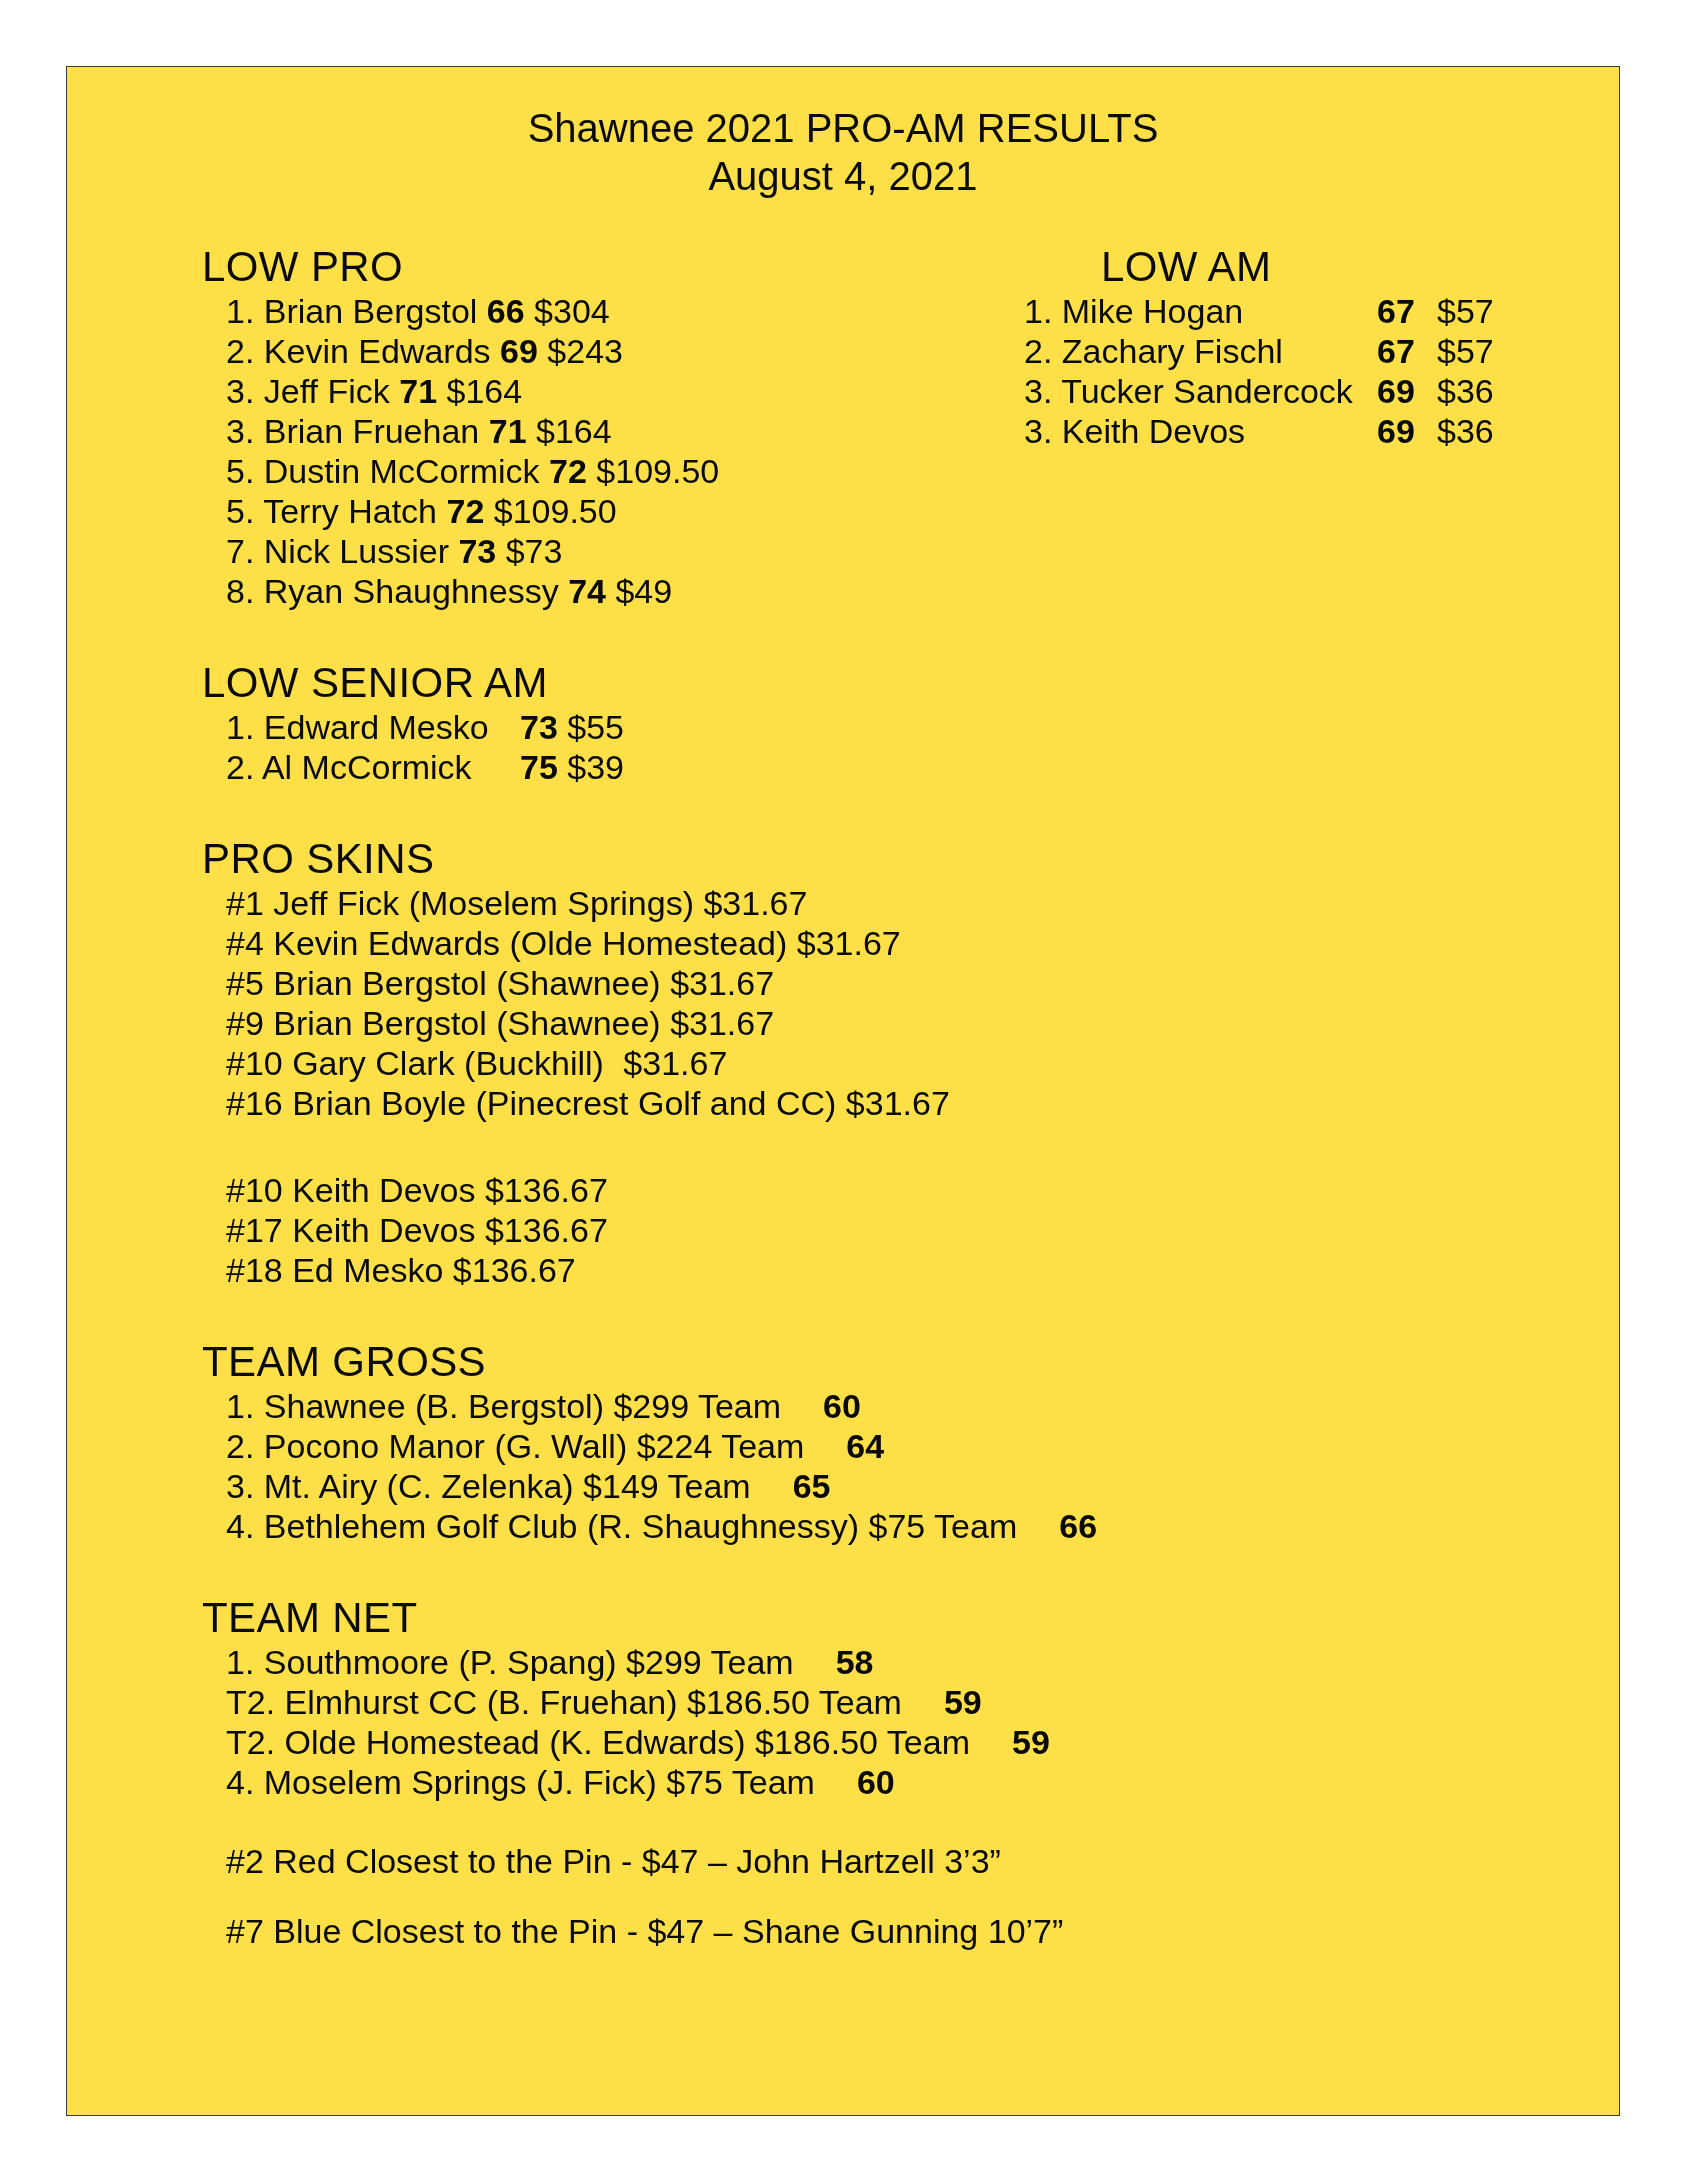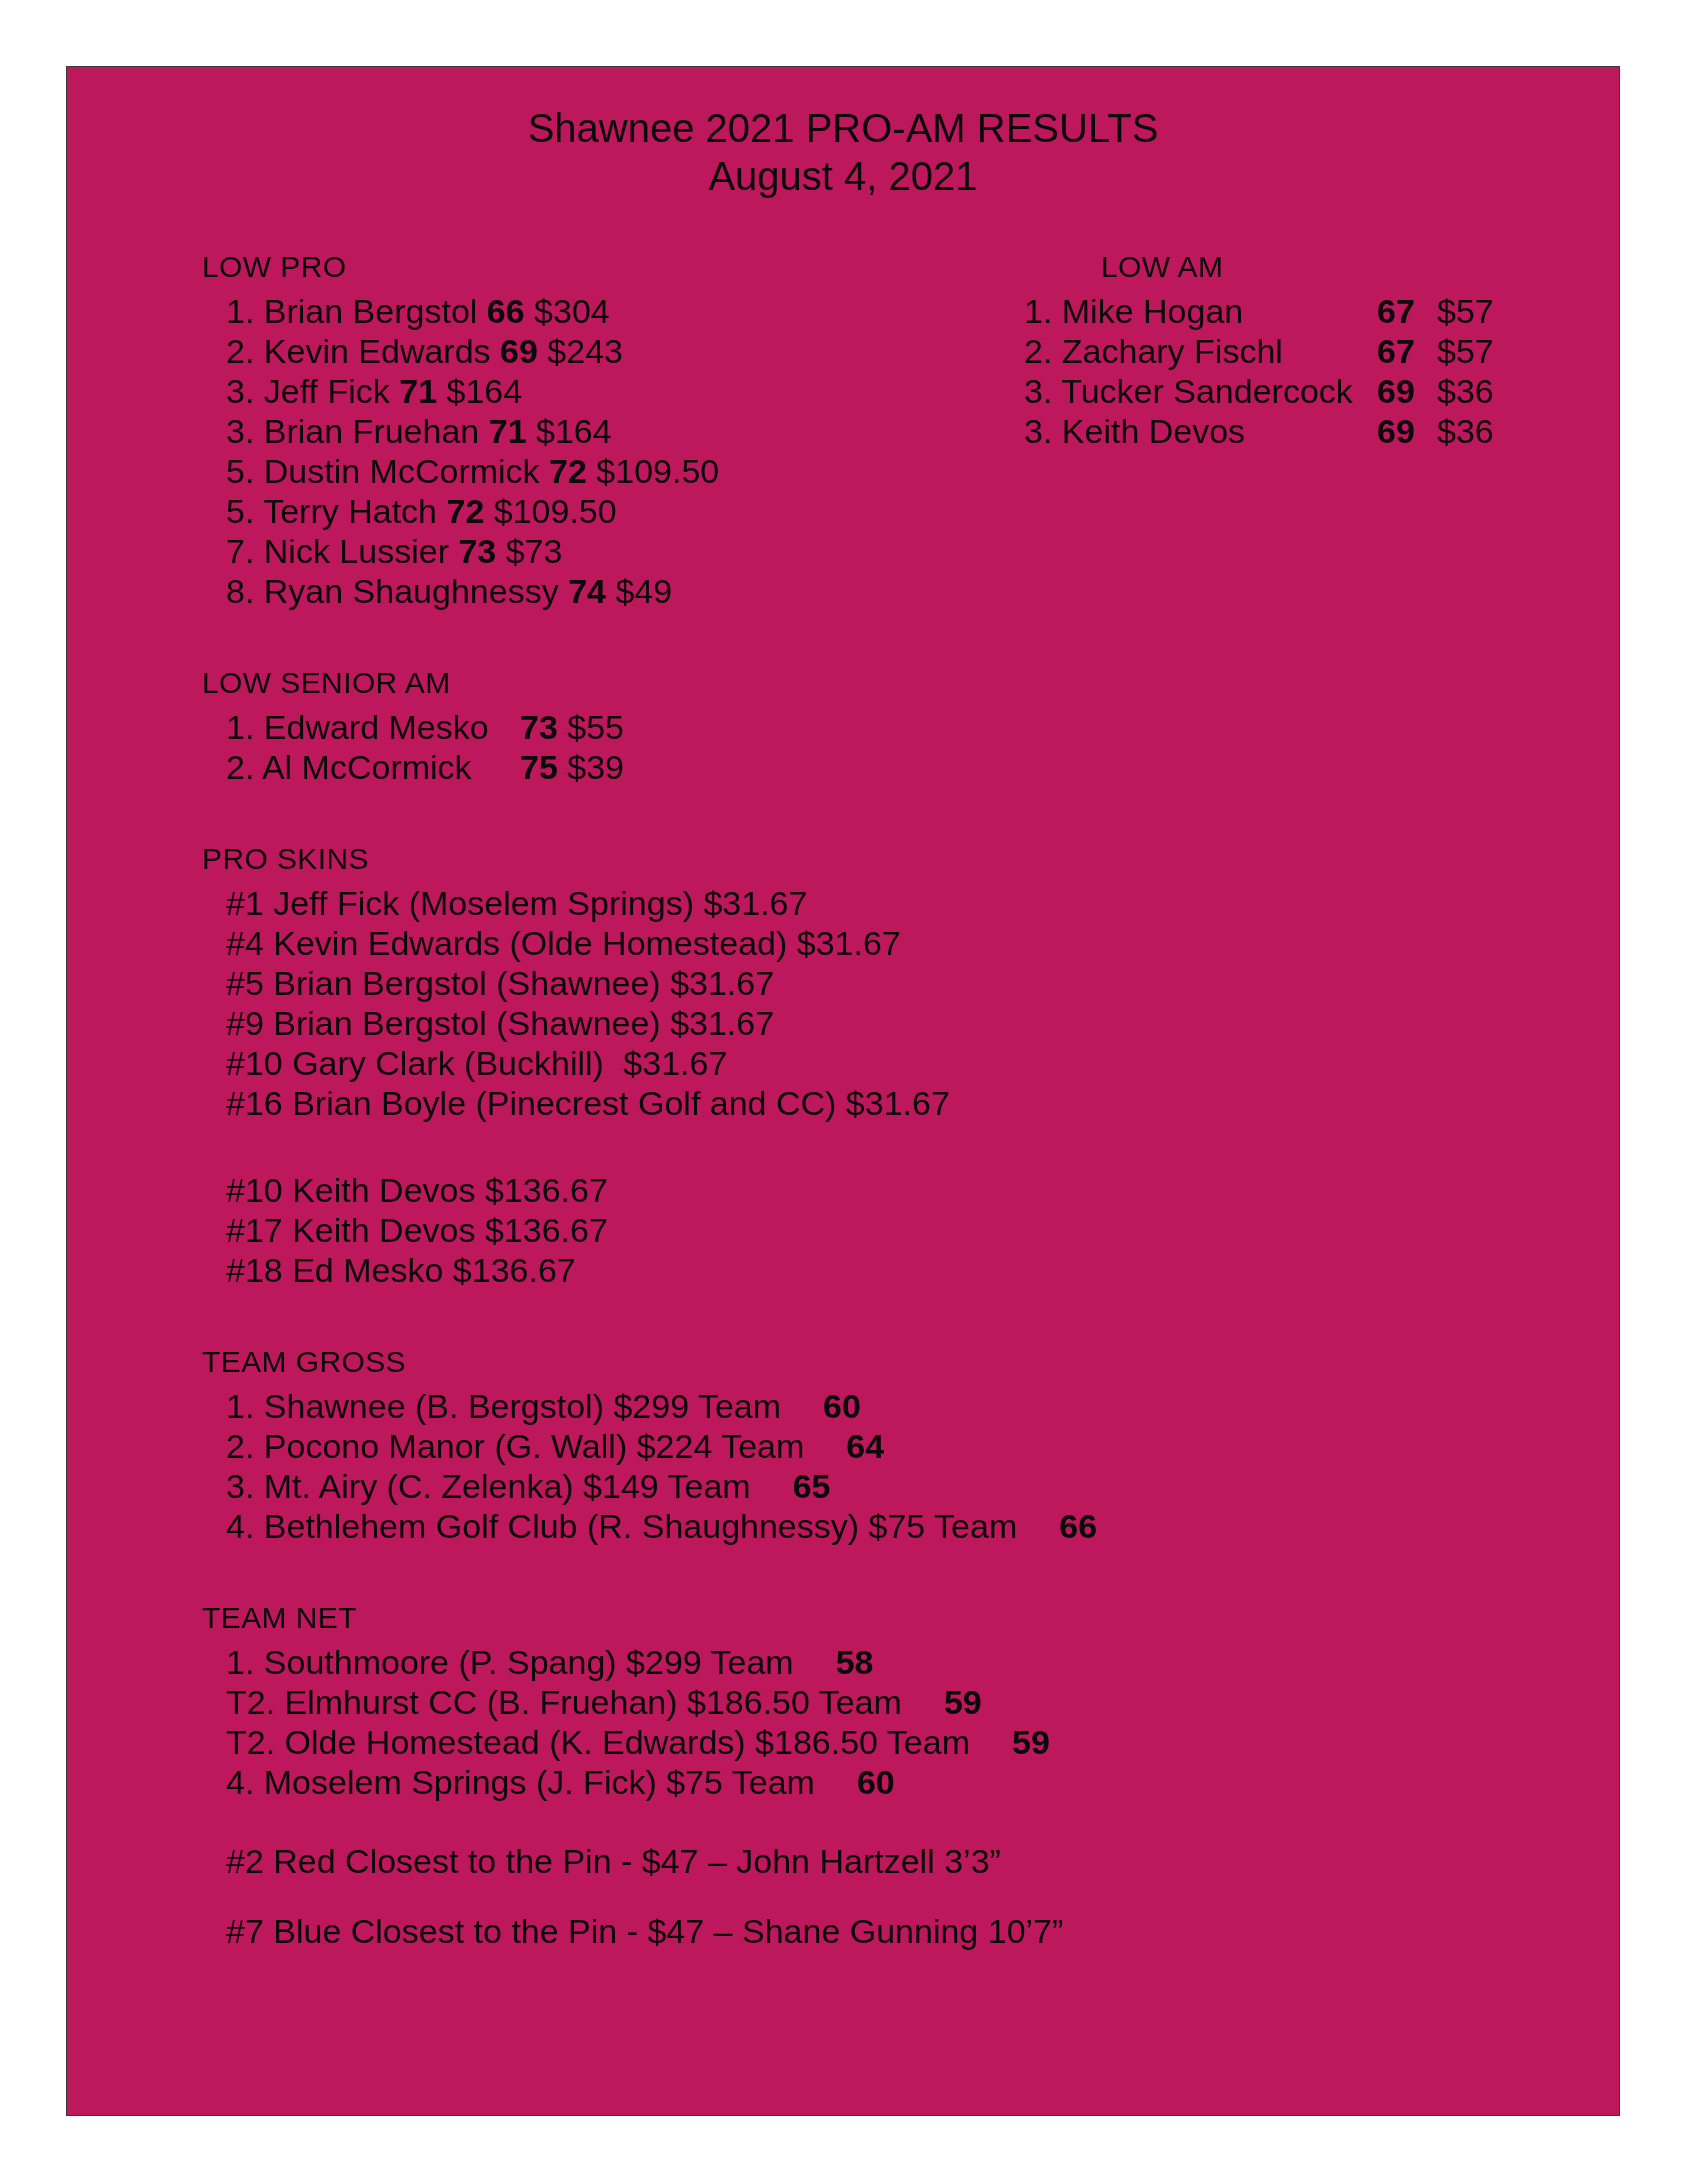--- a/index.html
+++ b/index.html
@@ -15,21 +15,21 @@
     color: #0a0a0a;
     overflow: hidden;
   }
   .frame {
     position: absolute;
     left: 66px;
     top: 66px;
     width: 1554px;
     height: 2050px;
     border: 1.7px solid #3a3a3a;
-    background: #be185d;
+    background: #fde047;
     box-sizing: border-box;
   }
   .doc-header {
     position: absolute;
     top: 37px;
     left: 0;
     width: 100%;
     text-align: center;
     font-size: 40px;
     line-height: 48px;
@@ -41,21 +41,21 @@
     top: 175px;
     width: 1316px;
   }
   .col-right {
     position: absolute;
     left: 933px;
     top: 175px;
     width: 574px;
   }
   h2.sec-heading {
-    font-size: 30px;
+    font-size: 42px;
     line-height: 49px;
     font-weight: 400;
     margin: 0;
     letter-spacing: 0.4px;
     white-space: nowrap;
   }
   .sec { margin: 0; }
   .sec-gap { margin-top: 47px; }
   .lowpro-gap { margin-bottom: 42px; }
   .row {

